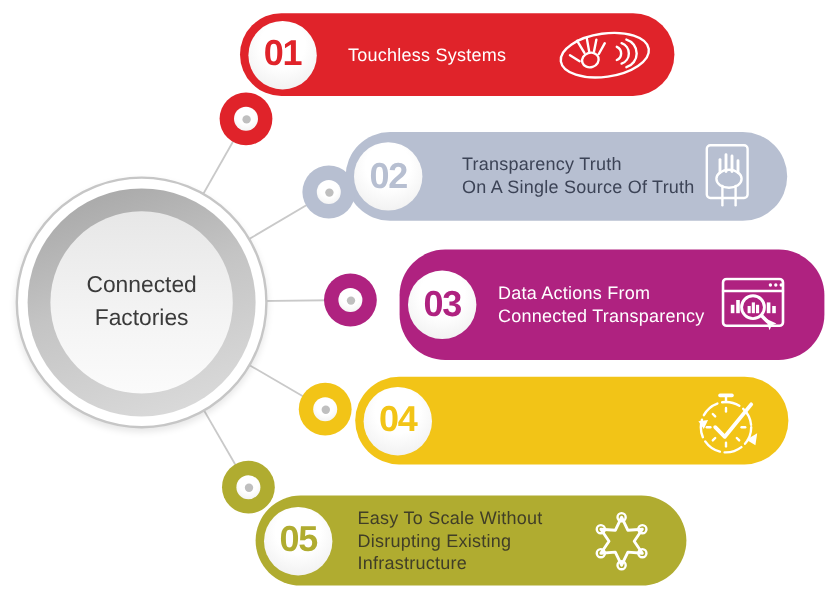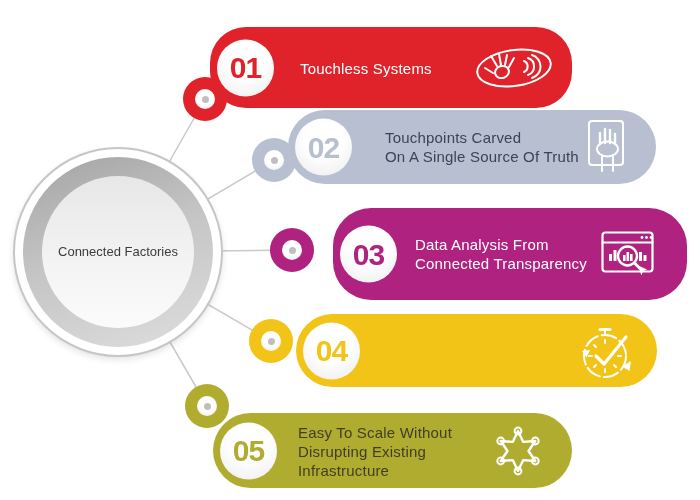--- a/index.html
+++ b/index.html
@@ -30,21 +30,21 @@
   }
   .hub-inner {
     position: absolute; inset: 19px;
     border-radius: 50%;
     background: linear-gradient(180deg, #e7e7e7 0%, #f4f4f4 60%, #fbfbfb 100%);
     display: flex; align-items: center; justify-content: center;
   }
   .hub-label {
     width: 130px;
     text-align: center;
-    font-size: 13px;
+    font-size: 19px;
     line-height: 1.45;
     color: #3b3b3b;
   }
 
   
   .connector {
     position: absolute;
     width: 44px; height: 44px;
     border-radius: 50%;
     display: flex; align-items: center; justify-content: center;
@@ -93,21 +93,21 @@
 <div class="stage">
 
   <svg class="lines-svg" width="700" height="500">
     <line x1="118" y1="252" x2="205" y2="99" stroke-width="1.5" style="stroke: rgb(201, 201, 201);"></line>
     <line x1="118" y1="252" x2="274" y2="160" stroke-width="1.5" style="stroke: rgb(201, 201, 201);"></line>
     <line x1="118" y1="252" x2="292" y2="250" stroke-width="1.5" style="stroke: rgb(201, 201, 201);"></line>
     <line x1="118" y1="252" x2="271" y2="341" stroke-width="1.5" style="stroke: rgb(201, 201, 201);"></line>
     <line x1="118" y1="252" x2="207" y2="406" stroke-width="1.5" style="stroke: rgb(201, 201, 201);"></line>
   </svg>
 
-  <div class="pill" style="left: 210px; top: 11px; width: 362px; height: 81px; border-radius: 36px; background-color: rgb(224, 35, 42); margin-top: 16px;">
+  <div class="pill" style="left: 200px; top: 11px; width: 362px; height: 69px; border-radius: 36px; background-color: rgb(224, 35, 42);">
     <div class="pill-num" style="color: rgb(224, 35, 42);">01</div>
     <div class="pill-label" style="left: 90px; color: rgb(255, 255, 255);">
       <div>Touchless Systems</div>
     </div>
     <div class="pill-icon" style="right:16px;">
       <svg width="84" height="50" viewBox="0 0 84 50">
         <ellipse class="st" cx="42" cy="25" rx="37" ry="18" stroke-width="2" transform="rotate(-8 42 25)"></ellipse>
         <ellipse class="st" cx="30" cy="29" rx="7" ry="6" stroke-width="2" transform="rotate(-18 30 29)"></ellipse>
         <path class="st" d="M21,30 L13,25" stroke-width="2"></path>
         <path class="st" d="M25,23 L19,13" stroke-width="2"></path>
@@ -117,41 +117,41 @@
         <path class="st" d="M52,18 a6,6 0 0 1 0,11" stroke-width="2"></path>
         <path class="st" d="M56,15 a9,9 0 0 1 0,17" stroke-width="2"></path>
         <path class="st" d="M60,12 a12,12 0 0 1 0,23" stroke-width="2"></path>
       </svg>
     </div>
   </div>
 
   <div class="pill" style="left: 288px; top: 110px; width: 368px; height: 74px; border-radius: 37px; background-color: rgb(183, 191, 209); text-decoration: underline;">
     <div class="pill-num" style="color: rgb(183, 191, 209);">02</div>
     <div class="pill-label" style="left: 97px; color: rgb(60, 67, 86);">
-      <div>Touchpoints Carved</div>
+      <div>Transparency Truth</div>
       <div>On A Single Source Of Truth</div>
     </div>
     <div class="pill-icon" style="right:28px;">
       <svg width="42" height="58" viewBox="0 0 42 58">
         <rect class="st" x="3" y="3" width="34" height="44" rx="3" stroke-width="2"></rect>
         <path class="st" d="M14,15 V26" stroke-width="2.4"></path>
         <path class="st" d="M19,11 V25" stroke-width="2.4"></path>
         <path class="st" d="M24,12 V25" stroke-width="2.4"></path>
         <path class="st" d="M29,16 V26" stroke-width="2.4"></path>
         <ellipse class="st" cx="21.5" cy="31" rx="10.5" ry="7.5" stroke-width="2"></ellipse>
         <path class="st" d="M16,37 V53" stroke-width="2"></path>
         <path class="st" d="M27,37 V53" stroke-width="2"></path>
       </svg>
     </div>
   </div>
 
   <div class="pill" style="left: 333px; top: 208px; width: 354px; height: 92px; border-radius: 38px; background-color: rgb(175, 34, 128);">
     <div class="pill-num" style="color: rgb(175, 34, 128);">03</div>
     <div class="pill-label" style="left: 82px; color: rgb(255, 255, 255);">
-      <div>Data Analysis From</div>
+      <div>Data Actions From</div>
       <div>Connected Transparency</div>
     </div>
     <div class="pill-icon" style="right:30px;">
       <svg width="56" height="46" viewBox="0 0 56 46">
         <rect class="st" x="1.5" y="1.5" width="50" height="39" rx="3" stroke-width="2.2"></rect>
         <path class="st" d="M1.5,11.5 H51.5" stroke-width="2"></path>
         <circle cx="41" cy="6.5" r="1.4" fill="#ffffff"></circle>
         <circle cx="45.5" cy="6.5" r="1.4" fill="#ffffff"></circle>
         <circle cx="50" cy="6.5" r="1.4" fill="#ffffff"></circle>
         <rect x="8" y="23" width="3" height="7" fill="#ffffff"></rect>

